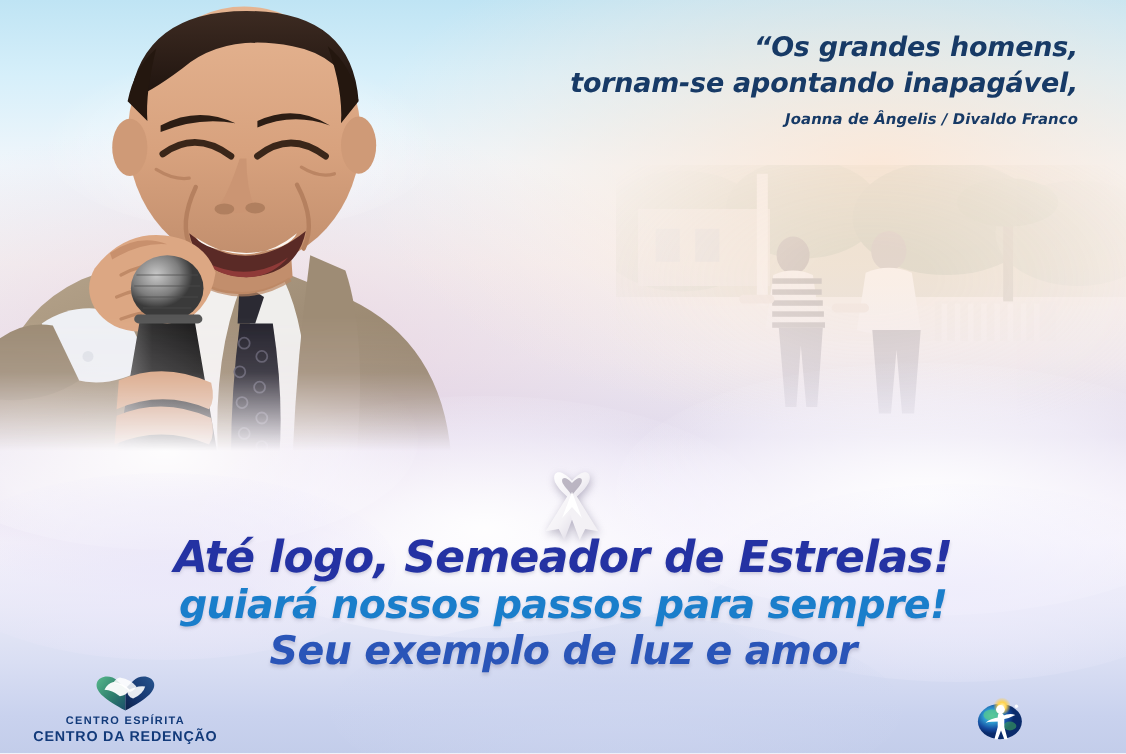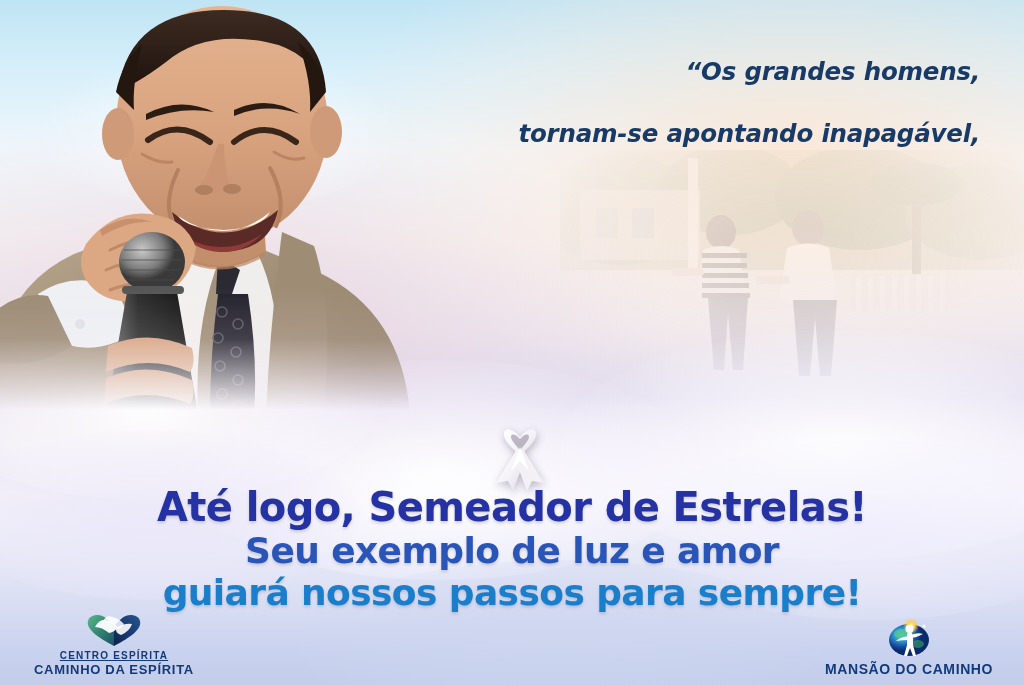--- a/index.html
+++ b/index.html
@@ -68,56 +68,55 @@
     text-align:right;
   }
   #quote .ql {
     display:block;
     font-family:"DejaVu Sans", sans-serif;
     font-style:italic; font-weight:bold;
     font-size:24.5px; line-height:33px;
     letter-spacing:-.2px;
     color:#173a66;
     white-space:nowrap;
-    margin-top:29px;
   }
   #attrib {
     display:block; margin-top:9px;
     font-family:"DejaVu Sans", sans-serif;
     font-style:italic; font-weight:bold;
     font-size:13.5px; letter-spacing:.1px;
     color:#173a66;
   }
 
   
   #ribbon { position:absolute; left:487px; top:413px; width:66px; height:78px;
             filter:drop-shadow(1px 3px 4px rgba(110,105,135,.45)); }
 
   
   #headline { position:absolute; left:0; top:484px; width:1024px; text-align:center; }
   #headline .hl {
     display:block;
     font-family:"DejaVu Sans", sans-serif;
-    font-weight:bold;
+    font-style:italic; font-weight:bold;
     letter-spacing:-.6px;
     white-space:nowrap;
     text-shadow:0 2px 3px rgba(120,118,150,.30);
   }
   #headline .l1 { font-size:40px; line-height:46px; color:#2432a3; }
   #headline .l2 { font-size:36px; line-height:42px; color:#2a55b8; }
   #headline .l3 { font-size:36px; line-height:42px; color:#1a7ecb; }
 
   
   .logoblock { position:absolute; bottom:8px; text-align:center; }
   #logo-left  { left:14px;  width:200px; }
   #logo-right { right:10px; width:210px; }
   .logomark { display:block; margin:0 auto 3px; }
   .logotext { display:block; font-family:"Liberation Sans", sans-serif; font-weight:bold;
               color:#123a7a; letter-spacing:.6px; }
-  #ce-line1 { font-size:10px; letter-spacing:1.2px;text-decoration:underline; }
+  #ce-line1 { font-size:10px; letter-spacing:1.2px; }
   #ce-line2 { font-size:13px; letter-spacing:.7px; margin-top:1px; }
   #mc-line1 { font-size:14px; letter-spacing:.6px; }
 </style>
 </head>
 <body>
 
 <div id="poster">
 
   <div class="cloud c7"></div>
   <div class="cloud c1"></div>
@@ -283,41 +282,42 @@
     <path d="M146 292 q24 16 48 0 l22 128 l-92 0 z" fill="url(#mic)"></path>
     <rect x="140" y="292" width="62" height="8" rx="4" fill="#565656"></rect>
 
     <path d="M126 352 q40 -18 84 2 q4 16 -2 24 q-42 -18 -84 0 z" fill="#d8a37f"></path>
     <path d="M124 384 q42 -18 86 2 q4 16 -2 24 q-44 -18 -86 0 z" fill="#d19b78"></path>
   </svg>
 
   <div id="quote">
     <span class="ql">“Os grandes homens,</span>
     <span class="ql">tornam-se apontando inapagável,</span>
+    <span id="attrib">Joanna de Ângelis / Divaldo Franco</span>
   </div>
 
   <svg id="ribbon" viewBox="0 0 66 78" aria-hidden="true">
     <defs>
       <linearGradient id="rb" x1="0" y1="0" x2="1" y2="1">
         <stop offset="0%" stop-color="#ffffff"></stop>
         <stop offset="55%" stop-color="#f4f2f6"></stop>
         <stop offset="100%" stop-color="#dcd8e4"></stop>
       </linearGradient>
     </defs>
     <path d="M33 24 C20 10 14 18 18 26 C22 34 30 38 33 44 C36 38 44 34 48 26 C52 18 46 10 33 24 Z" fill="url(#rb)"></path>
     <path d="M33 26 C26 18 22 22 25 27 C28 32 32 35 33 38 C34 35 38 32 41 27 C44 22 40 18 33 26 Z" fill="#9b93a6" opacity=".65"></path>
     <path d="M30 36 L9 70 L21 68 L26 78 L38 46 Z" fill="url(#rb)"></path>
     <path d="M36 36 L57 70 L45 68 L40 78 L28 46 Z" fill="#f3f1f5"></path>
     <path d="M33 34 L24 58 L33 48 L42 58 Z" fill="#ffffff"></path>
   </svg>
 
   <div id="headline">
     <span class="hl l1">Até logo, Semeador de Estrelas!</span>
+    <span class="hl l3">guiará nossos passos para sempre!</span>
     <span class="hl l2">Seu exemplo de luz e amor</span>
-    <span class="hl l3">guiará nossos passos para sempre!</span>
   </div>
 
   <div class="logoblock" id="logo-left">
     <svg class="logomark" width="58" height="34" viewBox="0 0 58 34" aria-hidden="true">
       <defs>
         <linearGradient id="hl" x1="0" y1="0" x2="1" y2="1">
           <stop offset="0%" stop-color="#57b98c"></stop>
           <stop offset="55%" stop-color="#2f7f6d"></stop>
           <stop offset="100%" stop-color="#1b4f6b"></stop>
         </linearGradient>
@@ -327,21 +327,21 @@
           <stop offset="100%" stop-color="#0d2148"></stop>
         </linearGradient>
       </defs>
       <path d="M29 33 C12 24 1 16 3 8 C5 1 16 0 22 6 L29 13 Z" fill="url(#hl)"></path>
       <path d="M29 33 C46 24 57 16 55 8 C53 1 42 0 36 6 L29 13 Z" fill="url(#hr)"></path>
       <path d="M18 7 q9 1 15 7 q-3 5 -9 6 q-7 -6 -14 -6 q3 -6 8 -7 z" fill="#ffffff" opacity=".95"></path>
       <path d="M24 3 q10 2 15 8 q-2 4 -6 5 q-7 -7 -15 -8 q2 -4 6 -5 z" fill="#ffffff" opacity=".85"></path>
       <path d="M31 15 q8 -5 16 -4 q-2 7 -11 11 q-6 -2 -5 -7 z" fill="#ffffff" opacity=".9"></path>
     </svg>
     <span class="logotext" id="ce-line1">CENTRO ESPÍRITA</span>
-    <span class="logotext" id="ce-line2">CAMINHO DA ESPÍRITA</span>
+    <span class="logotext" id="ce-line2">CENTRO DA REDENÇÃO</span>
   </div>
 
   <div class="logoblock" id="logo-right">
     <svg class="logomark" width="50" height="40" viewBox="0 0 50 40" aria-hidden="true">
       <defs>
         <radialGradient id="gl" cx="32%" cy="34%">
           <stop offset="0%" stop-color="#6fd4b0"></stop>
           <stop offset="38%" stop-color="#2e9bd0"></stop>
           <stop offset="75%" stop-color="#154a9e"></stop>
           <stop offset="100%" stop-color="#0a2b6b"></stop>
@@ -355,16 +355,15 @@
       <ellipse cx="25" cy="22" rx="20" ry="16" fill="url(#gl)"></ellipse>
       <ellipse cx="18" cy="16" rx="8" ry="5" fill="#54c58f" opacity=".75"></ellipse>
       <ellipse cx="34" cy="26" rx="6" ry="4" fill="#3fae5a" opacity=".55"></ellipse>
       <ellipse cx="27" cy="8" rx="8" ry="8" fill="url(#fl)"></ellipse>
       <circle cx="25.5" cy="11" r="4" fill="#ffffff"></circle>
       <path d="M25 14 q4 0 4 5 l0 8 l3 11 l-3 0 l-3 -8 l-3 8 l-3 0 l3 -11 l0 -8 q0 -5 2 -5 z" fill="#ffffff"></path>
       <path d="M25 18 q-9 1 -13 5 q5 -1 13 -1 z" fill="#ffffff"></path>
       <path d="M27 17 q7 -3 12 -1 q-5 3 -12 4 z" fill="#ffffff"></path>
       <ellipse cx="40" cy="8" rx="1.6" ry="1.6" fill="#ffffff" opacity=".9"></ellipse>
     </svg>
-    <span class="logotext" id="mc-line1">MANSÃO DO CAMINHO</span>
   </div>
 
 </div>
 
 </body></html>

